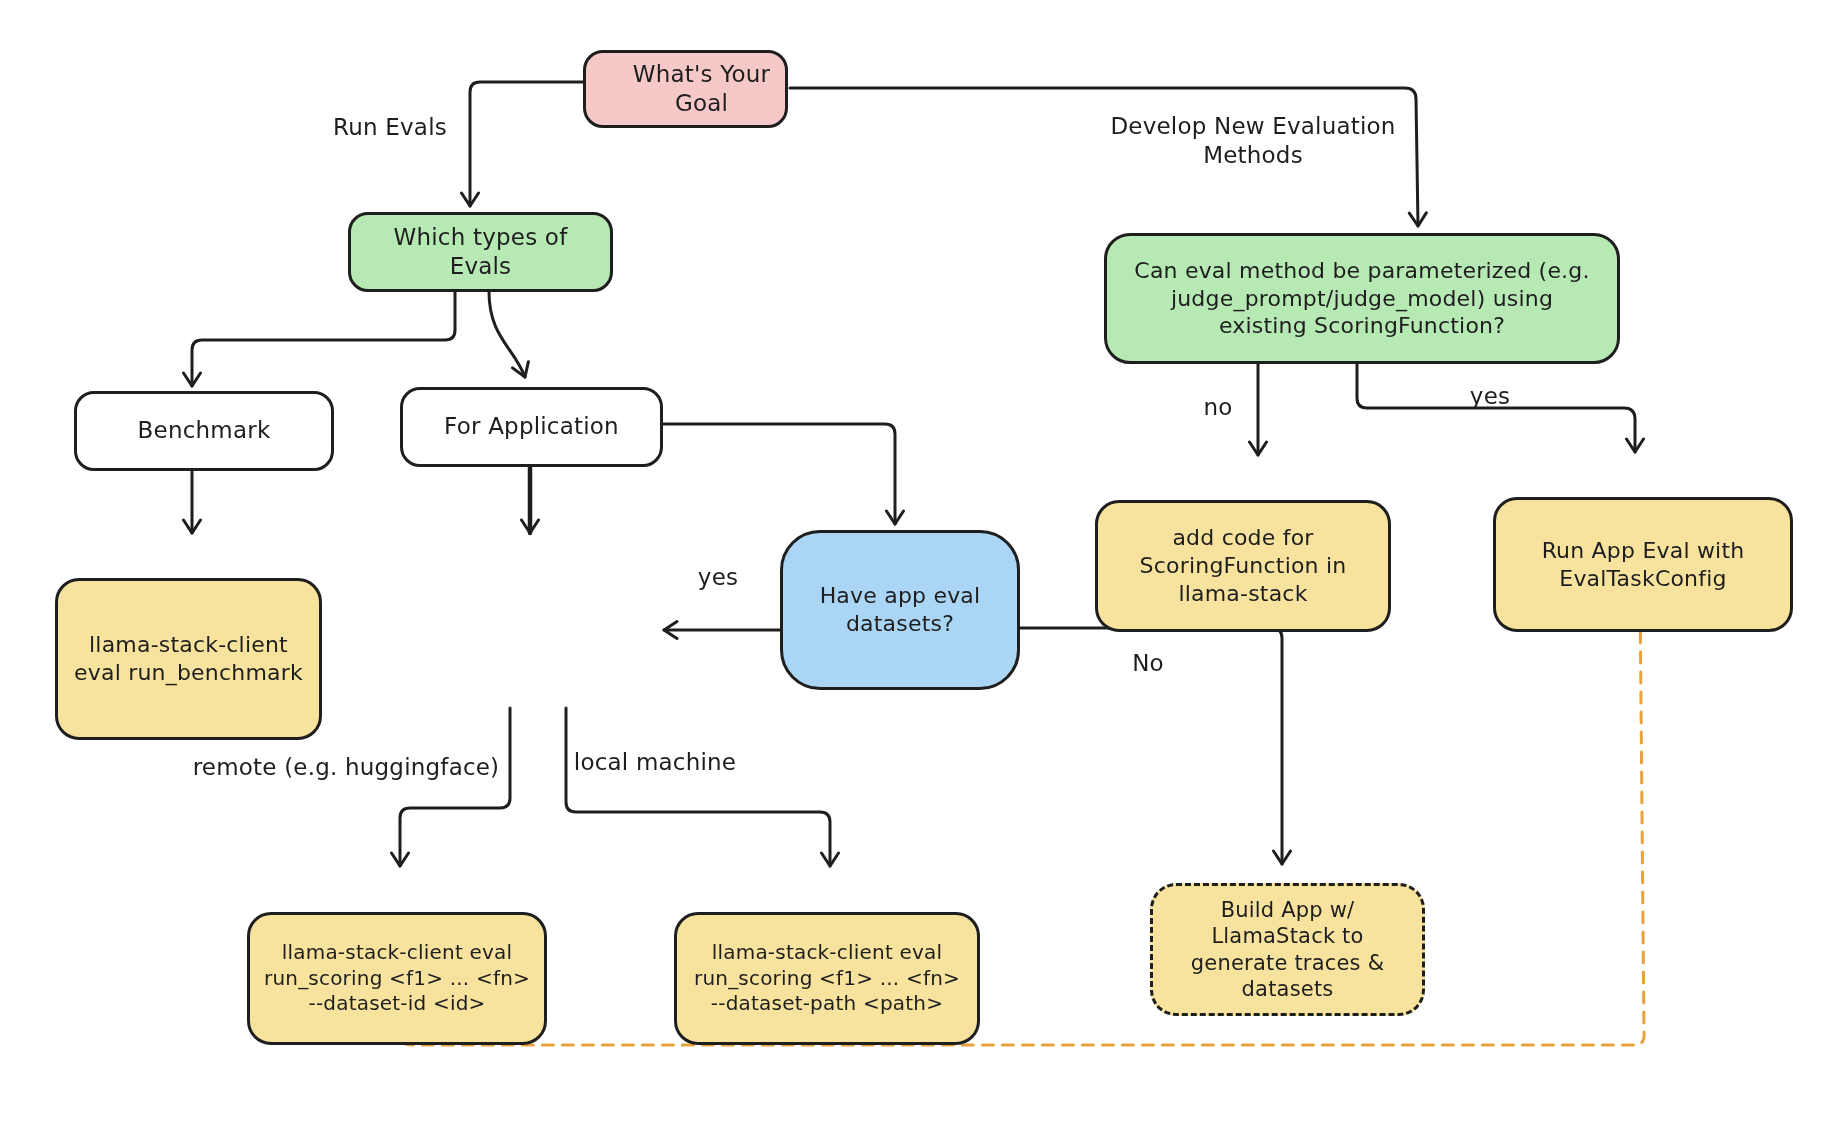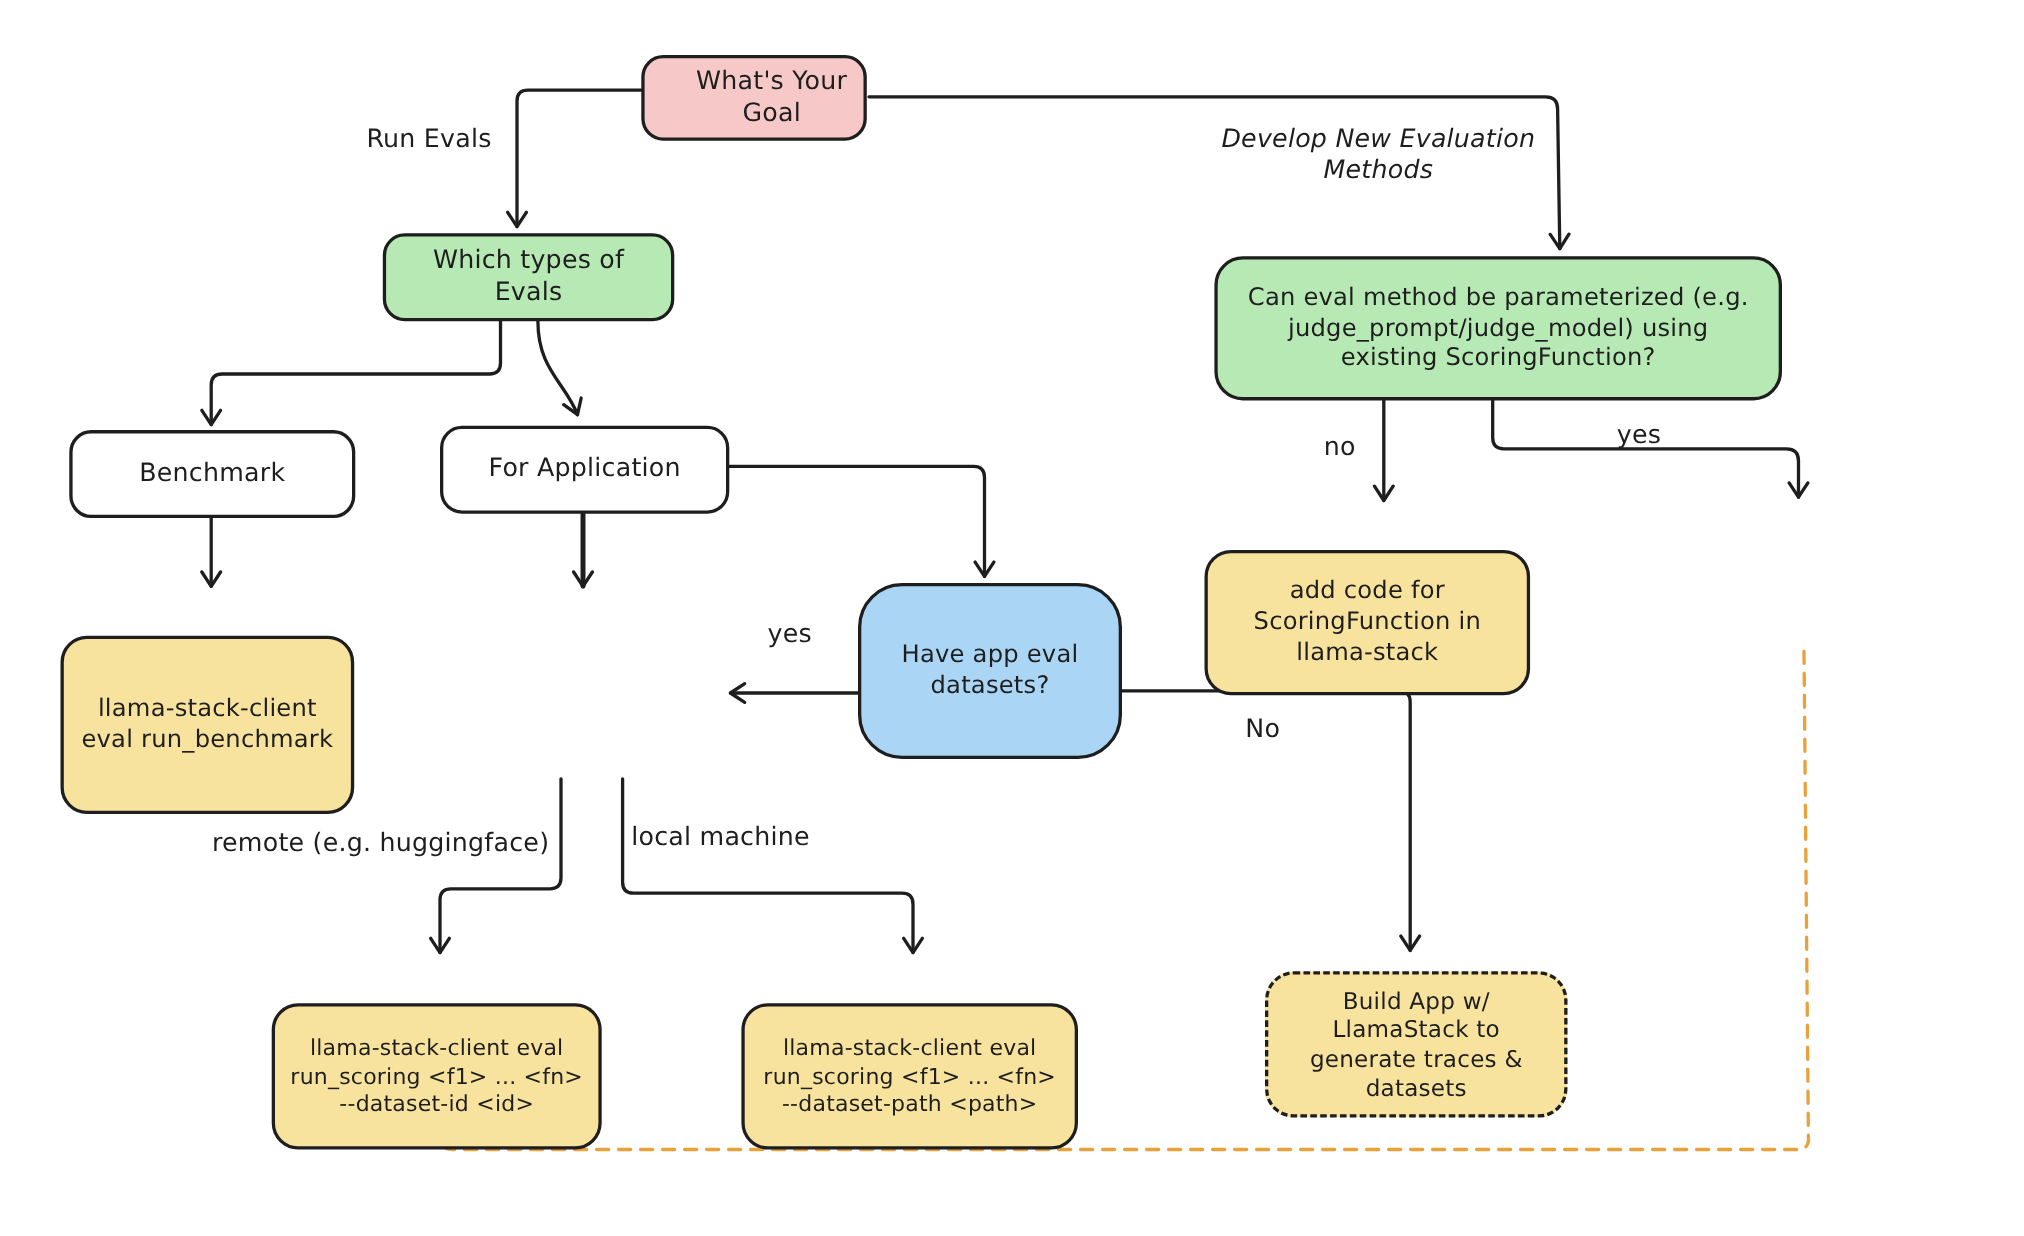--- a/index.html
+++ b/index.html
@@ -80,52 +80,54 @@
   <div class="node pink" style="left:583px;top:50px;width:205px;height:78px;font-size:23px;">What's Your
 Goal</div>
 
   <div class="node green" style="left:348px;top:212px;width:265px;height:80px;font-size:23px;text-align:center;">Which types of
 Evals</div>
 
   <div class="node green" style="left:1104px;top:233px;width:516px;height:131px;font-size:22px;border-radius:26px;">Can eval method be parameterized (e.g.
 judge_prompt/judge_model) using
 existing ScoringFunction?</div>
 
-  <div class="node white" style="left:63px;top:391px;width:260px;height:80px;font-size:23px;">Benchmark</div>
+  <div class="node white" style="left:74px;top:391px;width:260px;height:80px;font-size:23px;">Benchmark</div>
 
   <div class="node white" style="left:400px;top:387px;width:263px;height:80px;font-size:23px;">For Application</div>
 
   <div class="node yellow r24" style="left:55px;top:538px;width:267px;height:162px;">llama-stack-client
 eval run_benchmark</div>
 
 
   <div class="node blue" style="left:780px;top:530px;width:240px;height:160px;">Have app eval
 datasets?</div>
 
   <div class="node yellow r24" style="left:1095px;top:460px;width:296px;height:132px;">add code for
 ScoringFunction in
 llama-stack</div>
 
+  <div class="node yellow r24" style="left:1493px;top:457px;width:300px;height:135px;">Run App Eval with
+EvalTaskConfig</div>
 
   <div class="node yellow r24" style="left:247px;top:872px;width:300px;height:133px;font-size:20px;">llama-stack-client eval
 run_scoring &lt;f1&gt; ... &lt;fn&gt;
 --dataset-id &lt;id&gt;</div>
 
   <div class="node yellow r24" style="left:674px;top:872px;width:306px;height:133px;font-size:20px;">llama-stack-client eval
 run_scoring &lt;f1&gt; ... &lt;fn&gt;
 --dataset-path &lt;path&gt;</div>
 
   <div class="node yellow dashed" style="left:1150px;top:872px;width:275px;height:133px;font-size:21px;line-height:1.24;margin-top:11px;">Build App w/
 LlamaStack to
 generate traces &amp;
 datasets</div>
 
   <div class="edge-label" style="left:390px;top:127px;">Run Evals</div>
 
-  <div class="edge-label" style="left:1253px;top:141px;font-style:italic;">Develop New Evaluation
+  <div class="edge-label" style="left:1253px;top:141px;">Develop New Evaluation
 Methods</div>
 
   <div class="edge-label" style="left:1218px;top:407px;">no</div>
 
   <div class="edge-label" style="left:1490px;top:396px;">yes</div>
 
   <div class="edge-label" style="left:718px;top:577px;">yes</div>
 
   <div class="edge-label" style="left:1148px;top:663px;">No</div>
 

